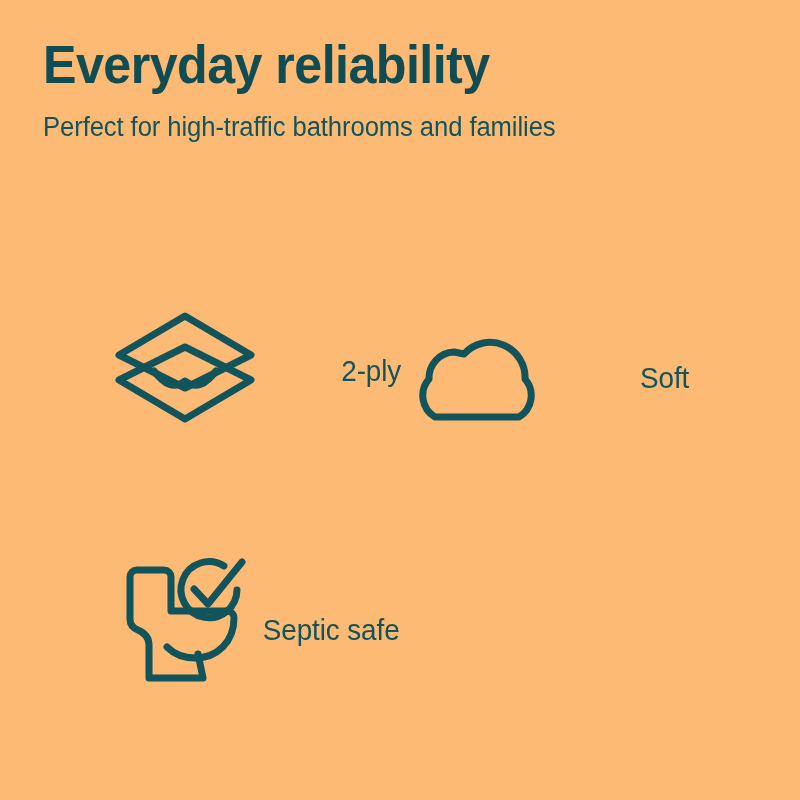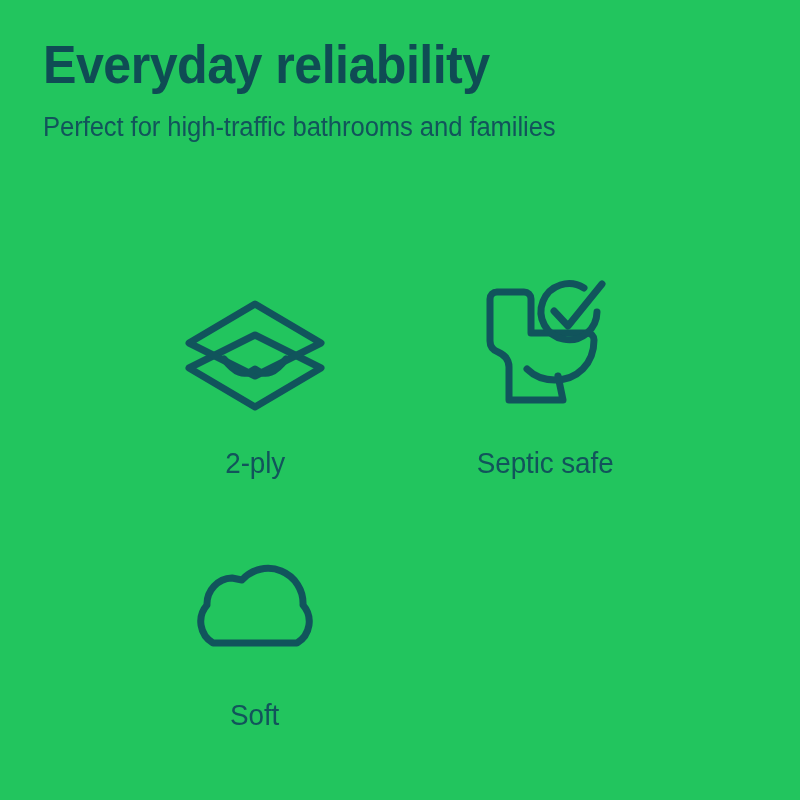--- a/index.html
+++ b/index.html
@@ -12,21 +12,21 @@
     overflow: hidden;
     background: #e6f6f6;
     font-family: "Liberation Sans", sans-serif;
     -webkit-font-smoothing: antialiased;
   }
 
   #page {
     position: relative;
     width: 800px;
     height: 800px;
-    background: #22c55e;
+    background: #fdba74;
     box-sizing: border-box;
   }
 
   
   #header {
     position: absolute;
     left: 43px;
     top: 34px;
     width: 714px;
   }
@@ -66,23 +66,23 @@
     display: grid;
     grid-template-columns: 1fr 1fr;
     grid-template-rows: 252px 252px;
     column-gap: 0;
     row-gap: 0;
   }
 
   .feature {
     position: relative;
     display: flex;
-    flex-direction: column;
+    flex-direction: row;
     align-items: center;
-    justify-content: flex-end;
+    justify-content: space-between;
   }
 
   .feature-icon {
     height: 140px;
     width: 150px;
     display: flex;
     align-items: center;
     justify-content: center;
   }
   .feature-icon svg { display: block; overflow: visible; }
@@ -133,20 +133,35 @@
 
           <path d="M73 8 L139 47 L73 80 L7 47 Z"></path>
 
           <path d="M42 63 C52 76 62 82 73 73 C84 82 94 76 104 63"></path>
         </svg>
       </div>
       <div class="feature-label">2-ply</div>
     </div>
 
 
+    <div class="feature f-soft">
+      <div class="feature-icon">
+        <svg width="136" height="106" viewBox="0 0 136 106" fill="none" stroke="#11545c" stroke-width="7" stroke-linecap="round" stroke-linejoin="round">
+          <path d="M45 31
+                   A26 26 0 0 0 20 58
+                   A25 25 0 0 0 26 96
+                   L110 96
+                   A25 25 0 0 0 116 58
+                   A35 35 0 0 0 55 33
+                   Z"></path>
+        </svg>
+      </div>
+      <div class="feature-label">Soft</div>
+    </div>
+
     <div class="feature f-septic">
       <div class="feature-icon">
         <svg width="132" height="136" viewBox="0 0 132 136" fill="none" stroke="#11545c" stroke-width="7" stroke-linecap="round" stroke-linejoin="round">
 
           <path d="M22 20 L49 20 A7 7 0 0 1 56 27 L56 61
                    L112 61 A7 7 0 0 1 119 68
                    C119 92 102 108 80 108
                    C69 108 59 104 52 97
                    M22 20 A7 7 0 0 0 15 27
                    L15 69 C15 74 18 78 23 80
@@ -155,29 +170,14 @@
 
           <path d="M109 16 A28 28 0 1 0 122 40
                    "></path>
 
           <path d="M79 39 L93 54 L127 12"></path>
         </svg>
       </div>
       <div class="feature-label">Septic safe</div>
     </div>
 
-    <div class="feature f-soft">
-      <div class="feature-icon">
-        <svg width="136" height="106" viewBox="0 0 136 106" fill="none" stroke="#11545c" stroke-width="7" stroke-linecap="round" stroke-linejoin="round">
-          <path d="M45 31
-                   A26 26 0 0 0 20 58
-                   A25 25 0 0 0 26 96
-                   L110 96
-                   A25 25 0 0 0 116 58
-                   A35 35 0 0 0 55 33
-                   Z"></path>
-        </svg>
-      </div>
-      <div class="feature-label">Soft</div>
-    </div>
-
   </div>
 </div>
 
 </body></html>

